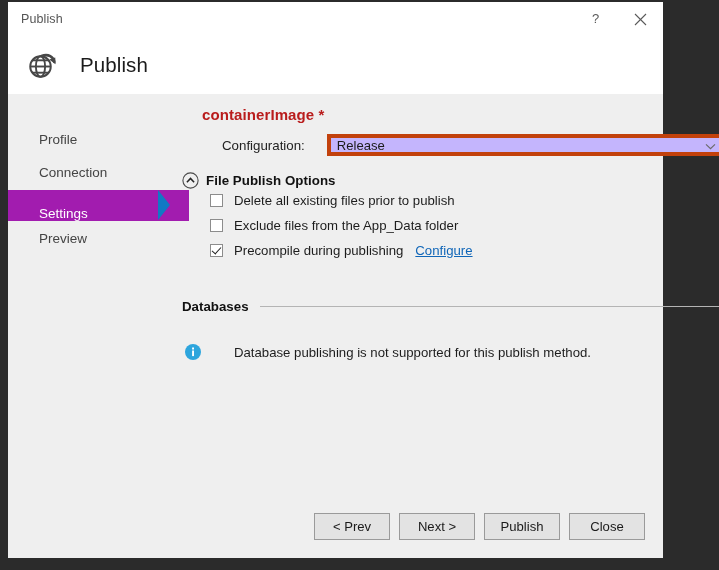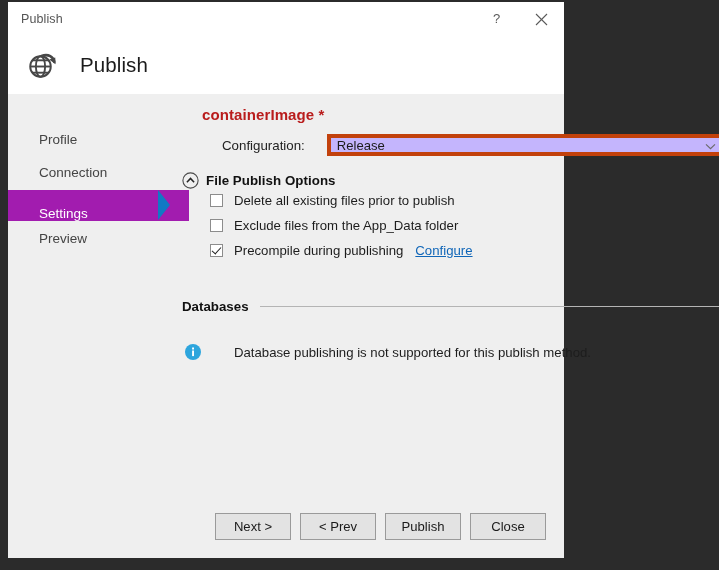--- a/index.html
+++ b/index.html
@@ -13,21 +13,21 @@
     overflow: hidden;
     font-family: "Liberation Sans", sans-serif;
     -webkit-font-smoothing: antialiased;
   }
 
   
   #window {
     position: absolute;
     left: 8px;
     top: 2px;
-    width: 556px;
+    width: 655px;
     height: 556px;
     background: #efefef;
     box-sizing: border-box;
     display: flex;
     flex-direction: column;
   }
 
   
   .titlebar {
     height: 34px;
@@ -429,19 +429,19 @@
             <rect x="7.1" y="3.5" width="1.9" height="2" fill="#ffffff"></rect>
           </svg>
         </span>
         <span class="info-text">Database publishing is not supported for this publish method.</span>
       </div>
 
     </div>
   </div>
 
   <div class="footer">
+    <div class="btn">&lt; Prev</div>
     <div class="btn">Next &gt;</div>
-    <div class="btn">&lt; Prev</div>
     <div class="btn">Publish</div>
     <div class="btn">Close</div>
   </div>
 
 </div>
 
 </body></html>

